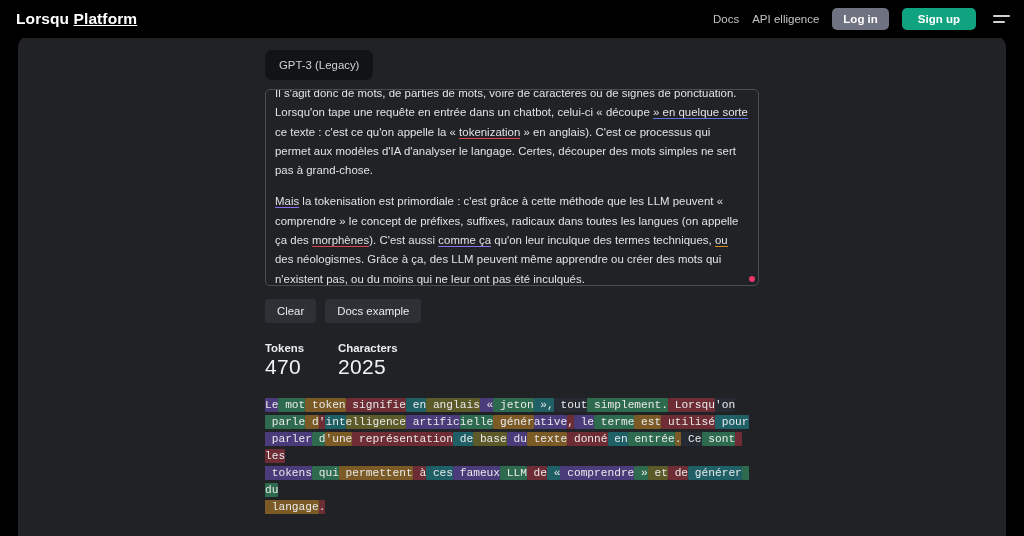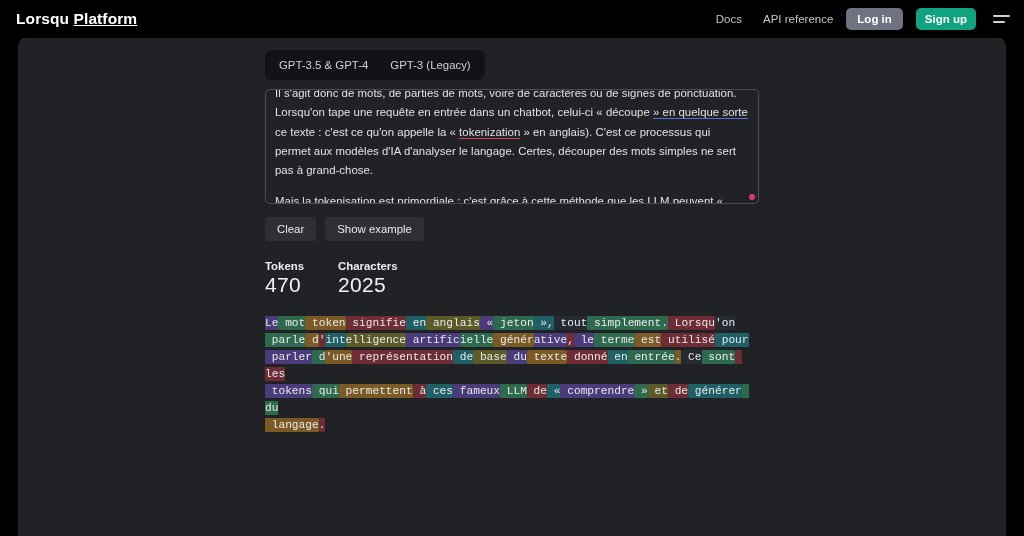--- a/index.html
+++ b/index.html
@@ -32,41 +32,40 @@
     margin-left: auto;
     display: flex;
     align-items: center;
     gap: 13px;
   }
   .nav-link {
     font-size: 11.5px;
     color: #c2c4c7;
     text-decoration: none;
     white-space: nowrap;
-    margin-left: 8px;
   }
   .btn-login {
     font-size: 11.5px;
     font-weight: 700;
     color: #ffffff;
     background: #6f7280;
     border: none;
     border-radius: 5px;
     padding: 5px 11px;
     cursor: pointer;
     font-family: inherit;
   }
   .btn-signup {
     font-size: 11.5px;
     font-weight: 700;
     color: #ffffff;
     background: #10a37f;
     border: none;
     border-radius: 5px;
-    padding: 5px 9px;
+    padding: 5px 16px;
     cursor: pointer;
     font-family: inherit;
   }
   .hamburger {
     width: 17px; height: 14px;
     display: flex; flex-direction: column;
     justify-content: center; gap: 4px;
     margin-left: 4px;
     cursor: pointer;
   }
@@ -120,21 +119,21 @@
     white-space: nowrap;
   }
   .tab.active { background: #45464c; color: #ffffff; }
   .tab:not(.active) { font-weight: 400; color: #d2d3d6; }
 
   
   .ta-wrap {
     position: relative;
     border: 1px solid #4c4d53;
     border-radius: 5px;
-    height: 115px;
+    height: 197px;
     overflow: hidden;
     background: #212226;
   }
   .ta-text {
     font-size: 11.4px;
     line-height: 1.695;
     color: #e2e3e6;
     padding: 7px 9px 0 9px;
     margin-top: -13px;
     letter-spacing: 0.03px;
@@ -197,51 +196,50 @@
 </head>
 <body>
 
 <div class="topnav">
   <div class="brand">
     <span>Lorsqu</span>
     <span class="brand-sub">Platform</span>
   </div>
   <div class="nav-right">
     <a class="nav-link" href="#">Docs</a>
-    <a class="nav-link" href="#">API reference</a>
+    <a class="nav-link" href="#">API elligence</a>
     <button class="btn-login">Log in</button>
     <button class="btn-signup">Sign up</button>
     <div class="hamburger">
       <span></span>
       <span></span>
     </div>
   </div>
 </div>
 
 <div class="panel">
   <div class="inner">
 
 
     <div class="tabs">
-      <button class="tab">GPT-3.5 &amp; GPT-4</button>
       <button class="tab">GPT-3 (Legacy)</button>
     </div>
 
     <div class="ta-wrap">
       <div class="ta-text">
         <p>Il s'agit donc de mots, de parties de mots, voire de caractères ou de signes de ponctuation. Lorsqu'on tape une requête en entrée dans un chatbot, celui-ci « découpe <span class="u-blue">» en quelque sorte</span> ce texte : c'est ce qu'on appelle la « <span class="u-red">tokenization</span> » en anglais). C'est ce processus qui permet aux modèles d'IA d'analyser le langage. Certes, découper des mots simples ne sert pas à grand-chose.</p>
         <p><span class="u-purple">Mais</span> la tokenisation est primordiale : c'est grâce à cette méthode que les LLM peuvent « comprendre » le concept de préfixes, suffixes, radicaux dans toutes les langues (on appelle ça des <span class="u-red">morphènes</span>). C'est aussi <span class="u-purple">comme ça</span> qu'on leur inculque des termes techniques, <span class="u-orange">ou</span> des néologismes. Grâce à ça, des LLM peuvent même apprendre ou créer des mots qui n'existent pas, ou du moins qui ne leur ont pas été inculqués.</p>
 
       </div>
       <div class="resize-dot"></div>
     </div>
 
     <div class="actions">
       <button class="act-btn">Clear</button>
-      <button class="act-btn">Show example</button>
+      <button class="act-btn">Docs example</button>
     </div>
 
     <div class="stats">
       <div class="stat">
         <div class="stat-label">Tokens</div>
         <div class="stat-value">470</div>
       </div>
       <div class="stat">
         <div class="stat-label">Characters</div>
         <div class="stat-value">2025</div>

